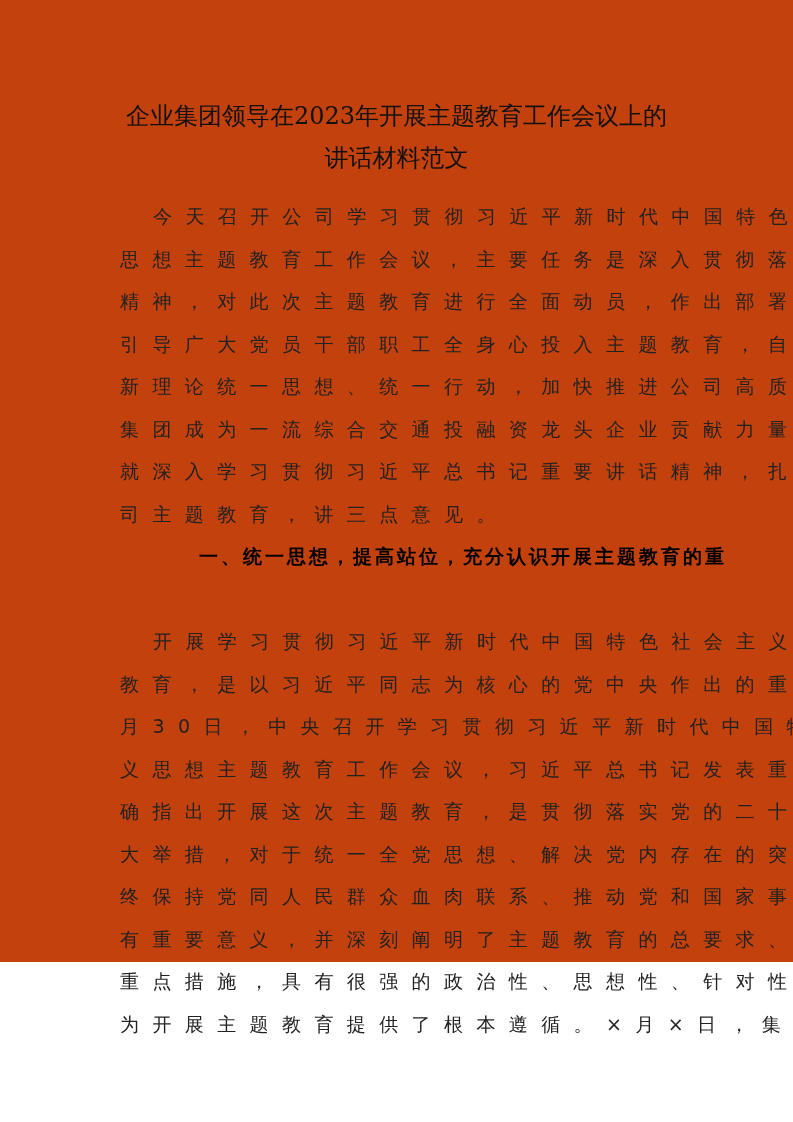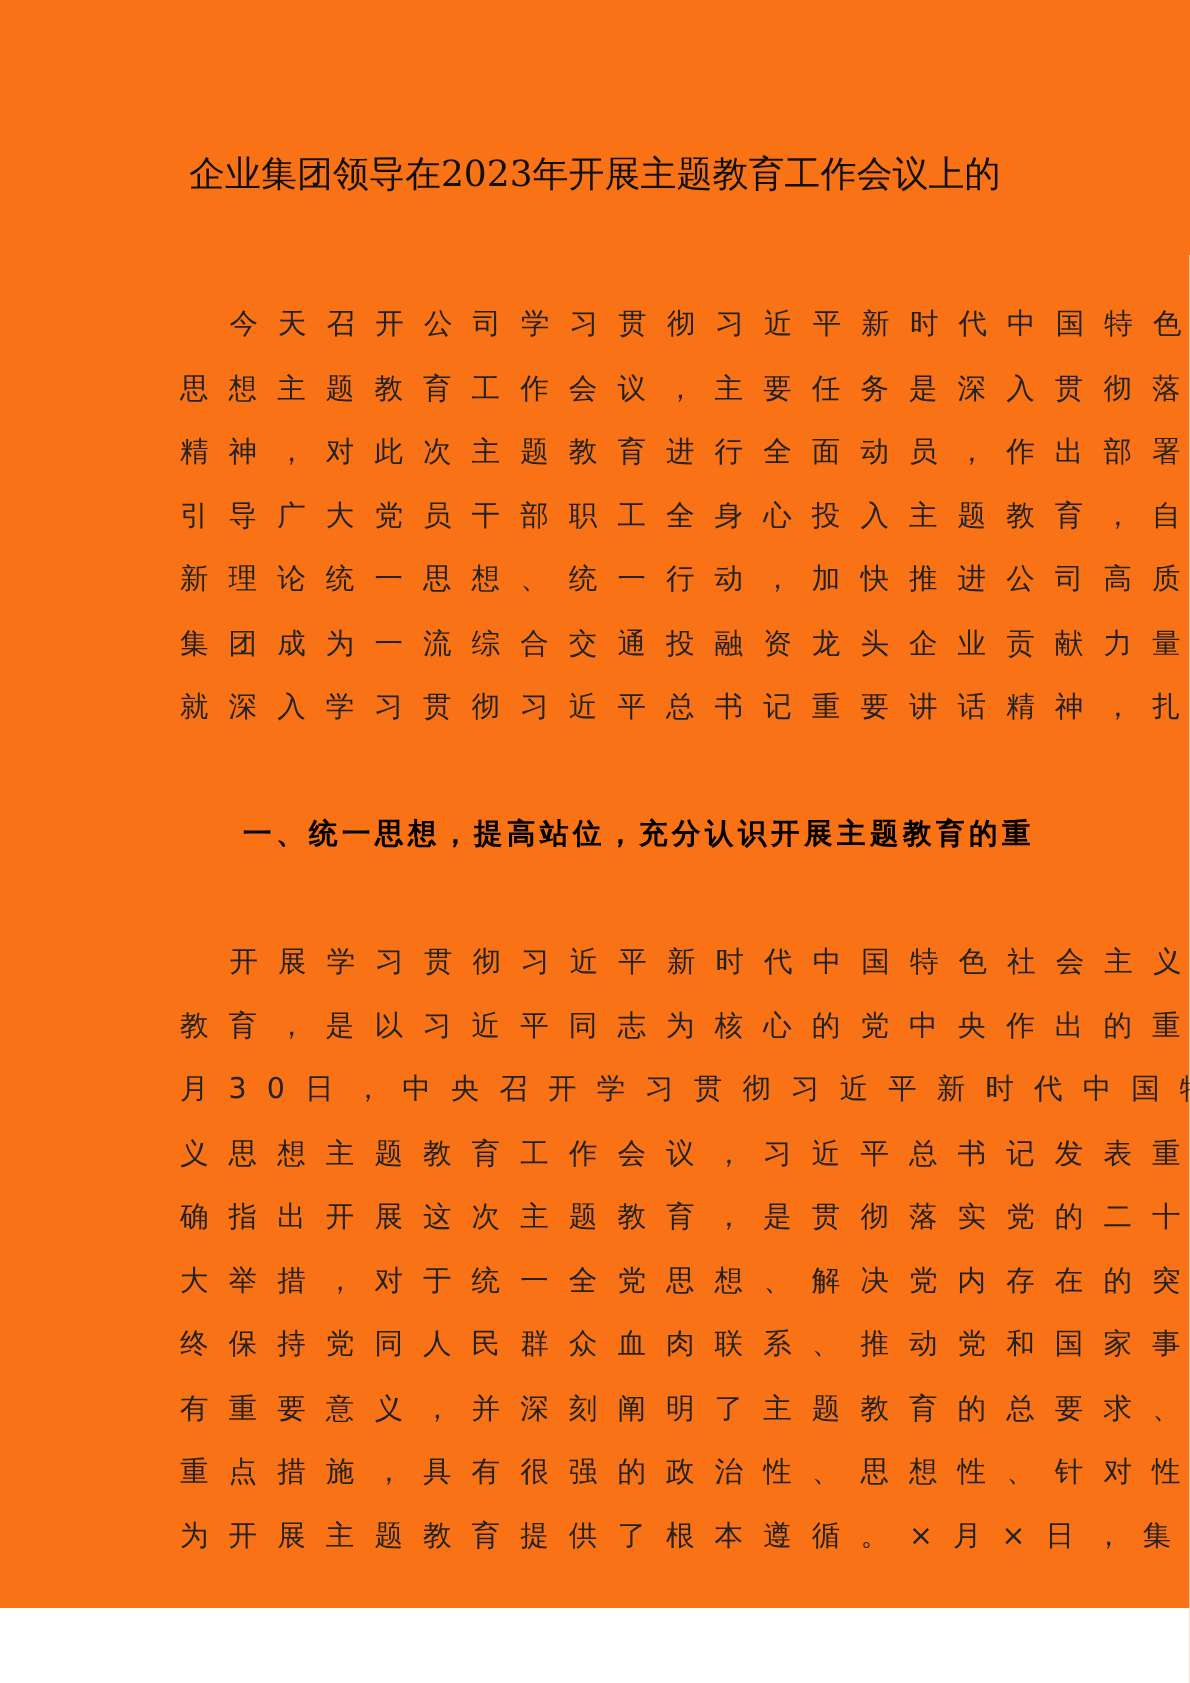--- a/index.html
+++ b/index.html
@@ -10,22 +10,22 @@
     body {
       width: 793px;
       height: 1122px;
       position: relative;
       overflow: hidden;
     }
     .page {
       position: absolute;
       left: 0; top: 0;
       width: 793px;
-      height: 1072px;
-      background: #f97316;
+      height: 962px;
+      background: #c2410c;
     }
     .title {
       position: absolute;
       left: 100px;
       width: 593px;
       top: 95px;
       text-align: center;
       font-family: "DejaVu Serif", "Liberation Serif", serif;
       font-size: 24px;
       line-height: 42px;
@@ -54,43 +54,45 @@
       position: absolute;
       left: 120px;
       width: 560px;
       font-family: "DejaVu Sans", "Liberation Sans", sans-serif;
       font-size: 19px;
       font-weight: bold;
       line-height: 42.5px;
       color: #000000;
       letter-spacing: 3px;
     }
-    .heading .ln { display: block; white-space: nowrap; height: 42.5px; }
+    .heading .ln { display: block; white-space: nowrap; height: 42.5px; margin-left: 37px; }
     .heading .ln.indent { padding-left: 42px; }
     #para1 { top: 195px; }
     #heading1 { top: 535px; }
     #para2 { top: 620px; }
   </style>
 </head>
 <body>
 
 <div class="page">
 
   <h1 class="title">
     <span>企业集团领导在2023年开展主题教育工作会议上的</span>
+    <span>讲话材料范文</span>
   </h1>
 
   <div class="body-block" id="para1">
     <span class="ln indent">今天召开公司学习贯彻习近平新时代中国特色社会主义</span>
     <span class="ln">思想主题教育工作会议，主要任务是深入贯彻落实集团会议</span>
     <span class="ln">精神，对此次主题教育进行全面动员，作出部署安排，教育</span>
     <span class="ln">引导广大党员干部职工全身心投入主题教育，自觉用党的创</span>
     <span class="ln">新理论统一思想、统一行动，加快推进公司高质量发展，为</span>
     <span class="ln">集团成为一流综合交通投融资龙头企业贡献力量。下面，我</span>
     <span class="ln">就深入学习贯彻习近平总书记重要讲话精神，扎实开展好公</span>
+    <span class="ln">司主题教育，讲三点意见。</span>
   </div>
 
   <div class="heading" id="heading1">
     <span class="ln indent">一、统一思想，提高站位，充分认识开展主题教育的重</span>
   </div>
 
   <div class="body-block" id="para2">
     <span class="ln indent">开展学习贯彻习近平新时代中国特色社会主义思想主题</span>
     <span class="ln">教育，是以习近平同志为核心的党中央作出的重大部署。3</span>
     <span class="ln">月30日，中央召开学习贯彻习近平新时代中国特色社会主</span>

